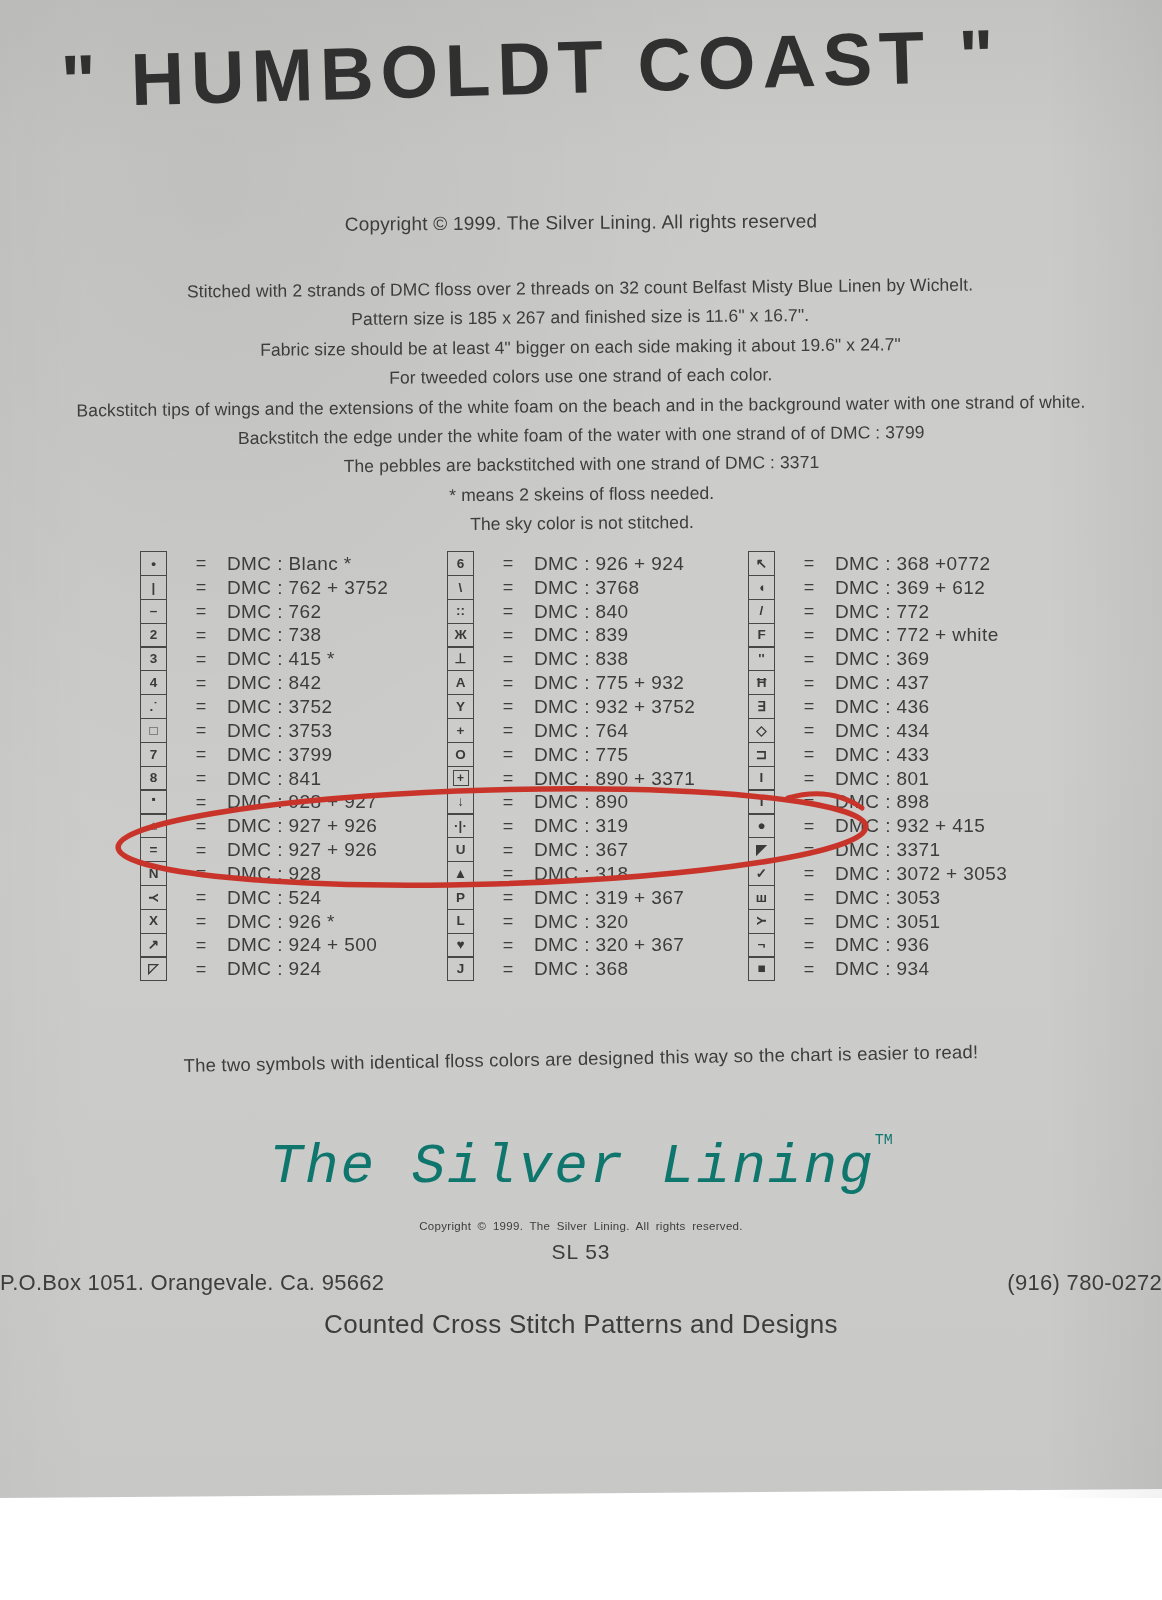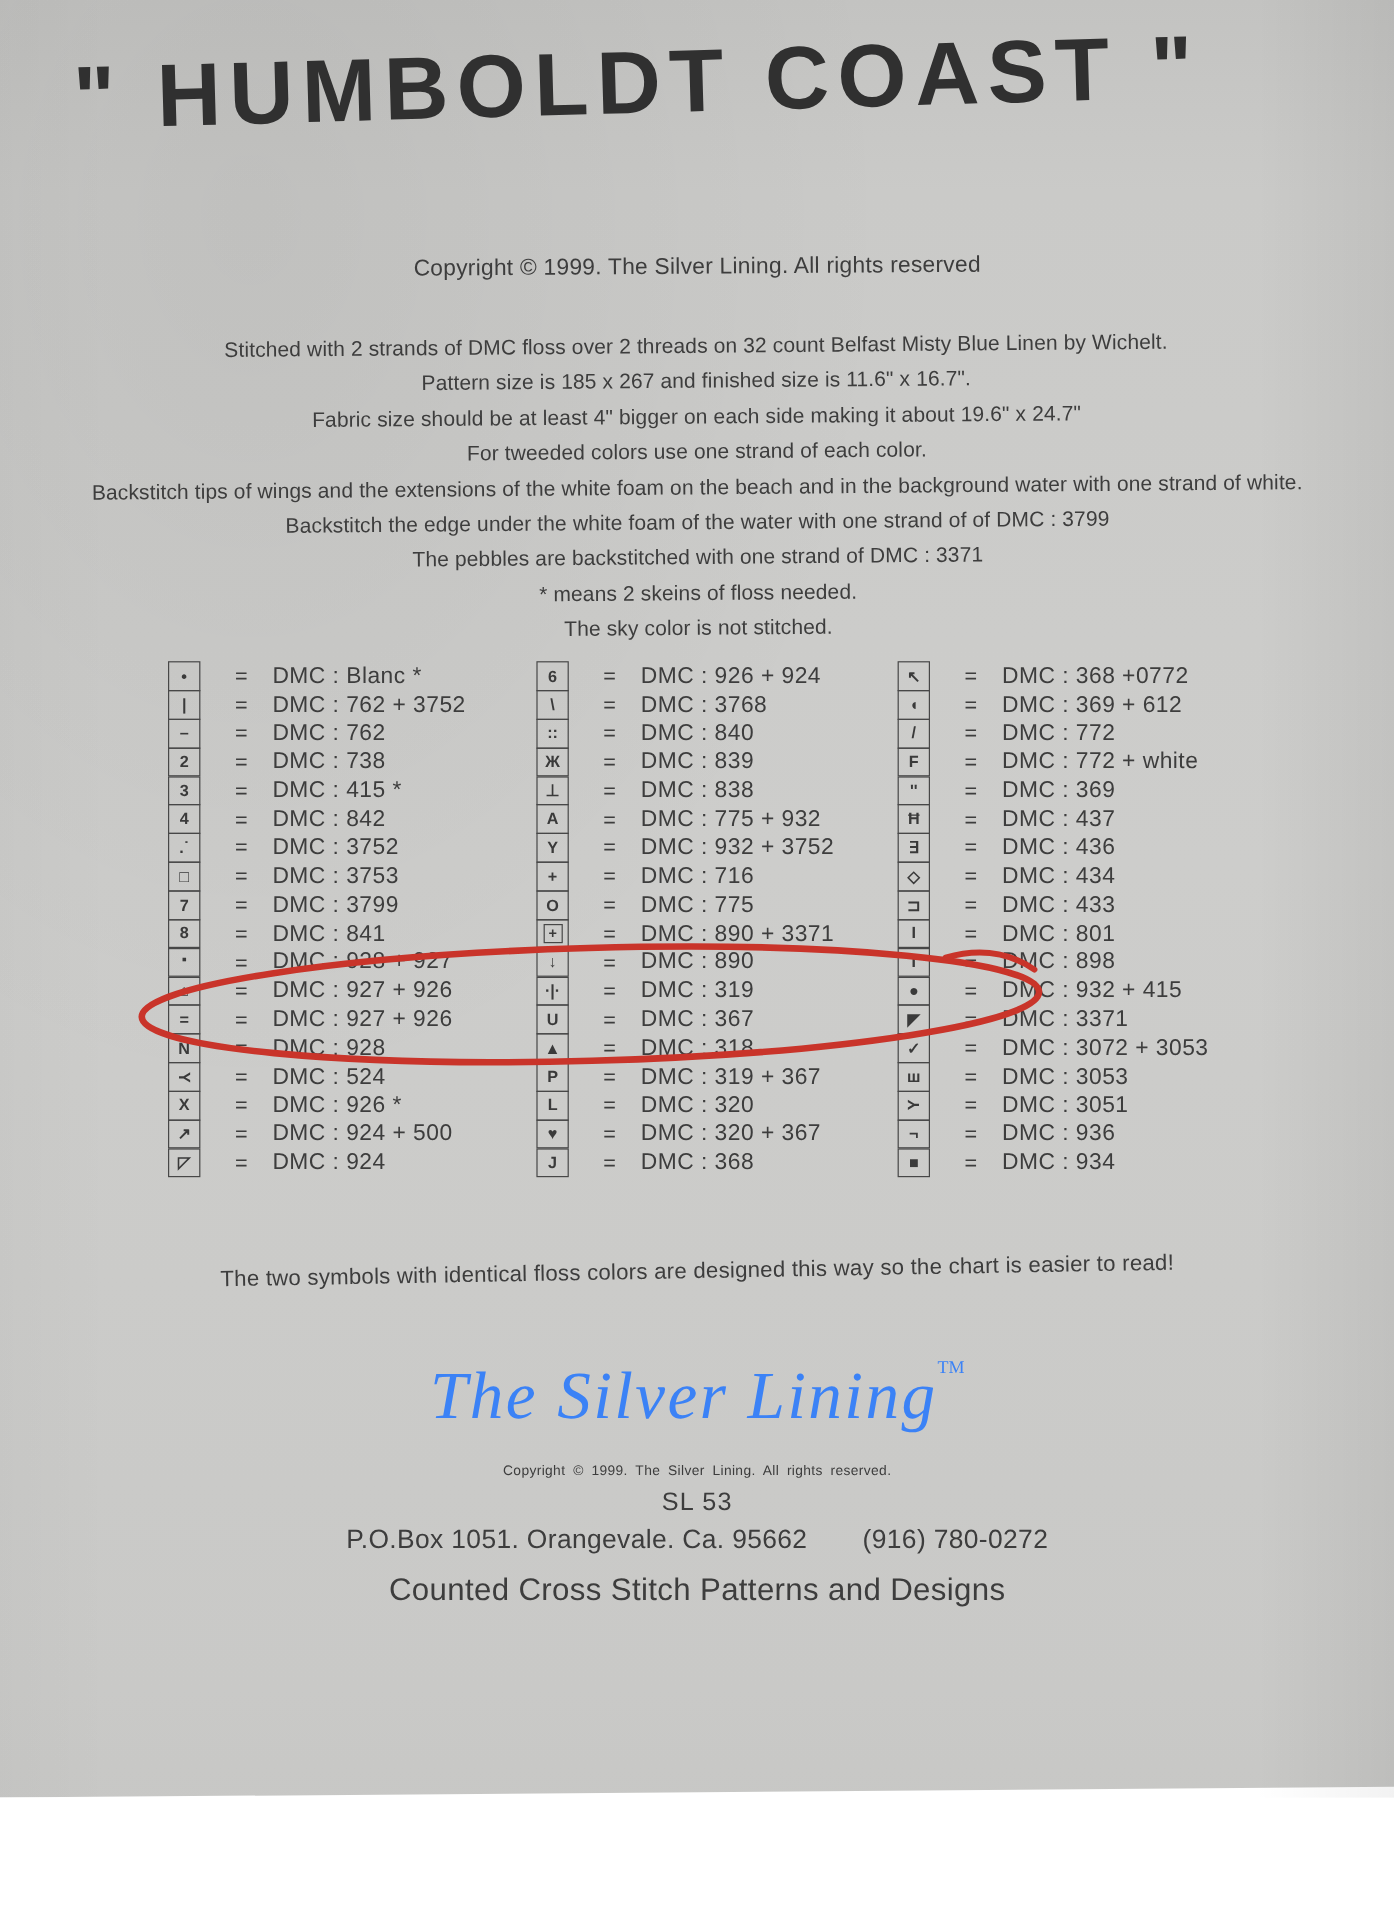--- a/index.html
+++ b/index.html
@@ -29,27 +29,27 @@
   .rot-ccw{transform:rotate(-90deg)}
   .raise{transform:translateY(-3px);font-size:12px}
   .boldg{font-weight:800}
   .inner-box{border:1.5px solid #474747;width:14px;height:14px;display:flex;
              align-items:center;justify-content:center;font-size:12px;}
   .eq{width:20px;margin-left:24px;font-size:18px;text-align:center;flex:none;}
   .floss{margin-left:16px;font-size:19px;letter-spacing:.4px;white-space:nowrap;}
   .note{position:absolute;top:1048px;width:100%;text-align:center;font-size:18.5px;
         transform:rotate(-1deg);letter-spacing:.2px;}
   .logo{position:absolute;top:1132px;width:100%;text-align:center;
-        font-family:Liberation Serif, serif;font-style:italic;font-size:56px;color:#3b82f6;
+        font-family:Liberation Mono, monospace;font-style:italic;font-size:56px;color:#0f766e;
         letter-spacing:2px;}
   .logo sup{font-size:15px;font-style:normal;letter-spacing:0;vertical-align:38px;}
   .copysmall{position:absolute;top:1220px;width:100%;text-align:center;font-size:11.5px;
              letter-spacing:.3px;word-spacing:3px;}
   .footer1{position:absolute;top:1309px;width:100%;text-align:center;font-size:26px;letter-spacing:.3px;}
-  .footer2{position:absolute;top:1270px;width:100%;display:flex;justify-content:center;gap:46px;
+  .footer2{position:absolute;top:1270px;width:100%;display:flex;justify-content:space-between;gap:46px;
            font-size:22px;letter-spacing:.3px;}
   .footer3{position:absolute;top:1240px;width:100%;text-align:center;font-size:21px;letter-spacing:1px;}
   .red-circle{position:absolute;left:100px;top:780px;width:784px;height:116px;pointer-events:none;}
 </style>
 </head>
 <body>
 
 <div class="page">
   <div class="paper"></div>
   <div class="shade"></div>
@@ -247,21 +247,21 @@
             <span class="glyph">Y</span>
           </span>
           <span class="eq">=</span>
           <span class="floss">DMC : 932 + 3752</span>
         </div>
         <div class="legend-row">
           <span class="sym-box">
             <span class="glyph">+</span>
           </span>
           <span class="eq">=</span>
-          <span class="floss">DMC : 716</span>
+          <span class="floss">DMC : 764</span>
         </div>
         <div class="legend-row">
           <span class="sym-box">
             <span class="glyph">O</span>
           </span>
           <span class="eq">=</span>
           <span class="floss">DMC : 775</span>
         </div>
         <div class="legend-row">
           <span class="sym-box">

